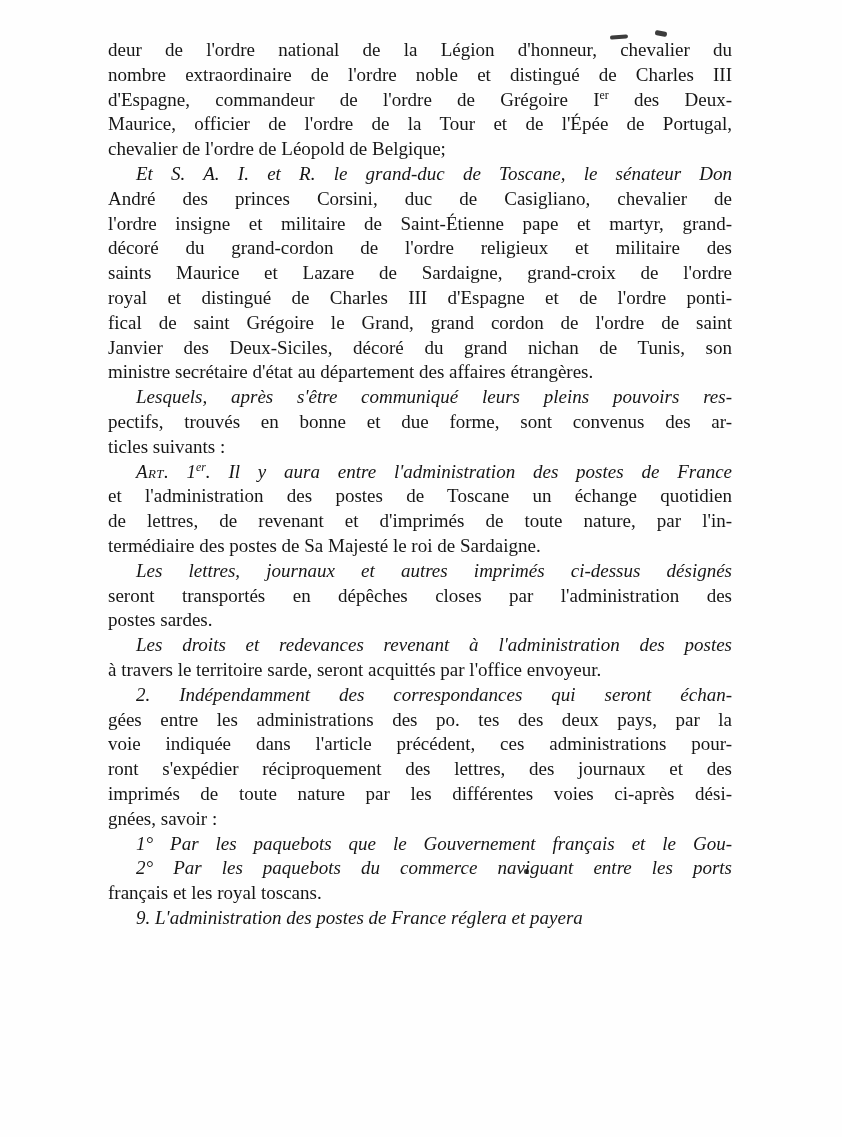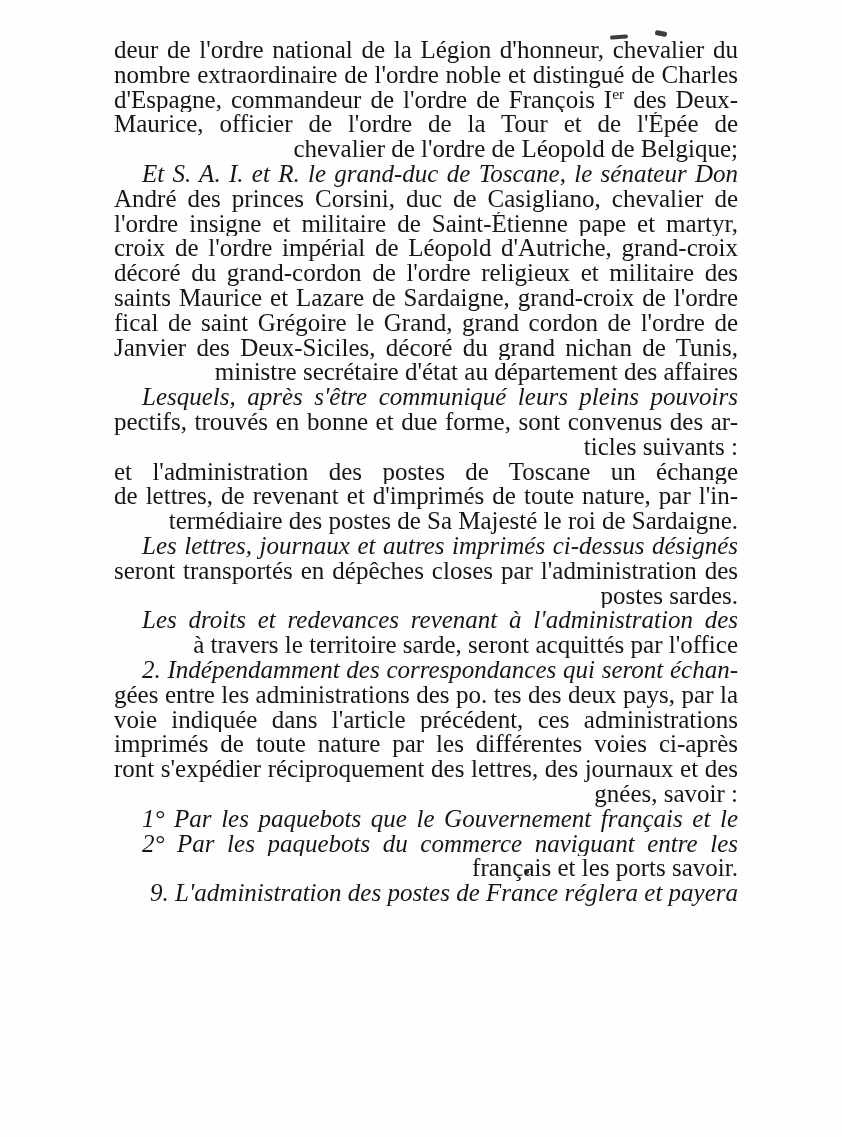--- a/index.html
+++ b/index.html
@@ -11,30 +11,30 @@
     position: relative;
     width: 842px;
     height: 1137px;
     background: #fefefe;
     overflow: hidden;
     font-family: "Liberation Serif", "DejaVu Serif", serif;
     color: #161616;
   }
   .text-block {
     position: absolute;
-    left: 114px;
+    left: 108px;
     top: 38px;
     width: 624px;
-    font-size: 25px;
+    font-size: 19px;
     line-height: 24.8px;
     text-rendering: optimizeLegibility;
   }
   .para { margin: 0; padding: 0; }
   .line {
-    text-align: right;
+    text-align: left;
     height: 24.8px;
     overflow: hidden;
   }
   .line.jfull {
     text-align: justify;
     text-align-last: justify;
   }
   .line.indent { text-indent: 28px; font-style: italic; }
   .sup {
     vertical-align: super;
@@ -54,66 +54,67 @@
 <div class="page">
   <div class="artifact-layer">
       <div class="artifact" style="left: 610px; top: 35px; width: 18px; height: 4px; transform: rotate(-4deg);"></div>
       <div class="artifact" style="left: 655px; top: 31px; width: 12px; height: 5px; transform: rotate(10deg);"></div>
       <div class="artifact" style="left: 524px; top: 869px; width: 5px; height: 5px; transform: rotate(0deg);"></div>
     </div>
   <div class="text-block">
       <div class="para">
         <div class="line jfull"><span>deur de l'ordre national de la Légion d'honneur, chevalier du</span></div>
         <div class="line jfull"><span>nombre extraordinaire de l'ordre noble et distingué de Charles III</span></div>
-        <div class="line jfull"><span>d'Espagne, commandeur de l'ordre de François I</span><span class="sup">er</span><span> des Deux-</span></div>
+        <div class="line jfull"><span>d'Espagne, commandeur de l'ordre de Grégoire I</span><span class="sup">er</span><span> des Deux-</span></div>
         <div class="line jfull"><span>Maurice, officier de l'ordre de la Tour et de l'Épée de Portugal,</span></div>
         <div class="line"><span>chevalier de l'ordre de Léopold de Belgique;</span></div>
       </div>
       <div class="para">
         <div class="line jfull indent"><span>Et S. A. I. et R. le grand-duc de Toscane, le sénateur Don</span></div>
         <div class="line jfull"><span>André des princes Corsini, duc de Casigliano, chevalier de</span></div>
         <div class="line jfull"><span>l'ordre insigne et militaire de Saint-Étienne pape et martyr, grand-</span></div>
-        <div class="line jfull"><span>croix de l'ordre impérial de Léopold d'Autriche, grand-croix</span></div>
         <div class="line jfull"><span>décoré du grand-cordon de l'ordre religieux et militaire des</span></div>
         <div class="line jfull"><span>saints Maurice et Lazare de Sardaigne, grand-croix de l'ordre</span></div>
+        <div class="line jfull"><span>royal et distingué de Charles III d'Espagne et de l'ordre ponti-</span></div>
         <div class="line jfull"><span>fical de saint Grégoire le Grand, grand cordon de l'ordre de saint</span></div>
         <div class="line jfull"><span>Janvier des Deux-Siciles, décoré du grand nichan de Tunis, son</span></div>
         <div class="line"><span>ministre secrétaire d'état au département des affaires étrangères.</span></div>
       </div>
       <div class="para">
         <div class="line jfull indent"><span>Lesquels, après s'être communiqué leurs pleins pouvoirs res-</span></div>
         <div class="line jfull"><span>pectifs, trouvés en bonne et due forme, sont convenus des ar-</span></div>
         <div class="line"><span>ticles suivants :</span></div>
       </div>
       <div class="para">
+        <div class="line jfull indent"><span class="sc">Art</span><span>. 1</span><span class="sup">er</span><span>. Il y aura entre l'administration des postes de France</span></div>
         <div class="line jfull"><span>et l'administration des postes de Toscane un échange quotidien</span></div>
         <div class="line jfull"><span>de lettres, de revenant et d'imprimés de toute nature, par l'in-</span></div>
         <div class="line"><span>termédiaire des postes de Sa Majesté le roi de Sardaigne.</span></div>
       </div>
       <div class="para">
         <div class="line jfull indent"><span>Les lettres, journaux et autres imprimés ci-dessus désignés</span></div>
         <div class="line jfull"><span>seront transportés en dépêches closes par l'administration des</span></div>
         <div class="line"><span>postes sardes.</span></div>
       </div>
       <div class="para">
         <div class="line jfull indent"><span>Les droits et redevances revenant à l'administration des postes</span></div>
         <div class="line"><span>à travers le territoire sarde, seront acquittés par l'office envoyeur.</span></div>
       </div>
       <div class="para">
         <div class="line jfull indent"><span>2. Indépendamment des correspondances qui seront échan-</span></div>
         <div class="line jfull"><span>gées entre les administrations des po. tes des deux pays, par la</span></div>
         <div class="line jfull"><span>voie indiquée dans l'article précédent, ces administrations pour-</span></div>
+        <div class="line jfull"><span>ront s'expédier réciproquement des lettres, des journaux et des</span></div>
         <div class="line jfull"><span>imprimés de toute nature par les différentes voies ci-après dési-</span></div>
-        <div class="line jfull"><span>ront s'expédier réciproquement des lettres, des journaux et des</span></div>
         <div class="line"><span>gnées, savoir :</span></div>
       </div>
       <div class="para">
         <div class="line jfull indent"><span>1° Par les paquebots que le Gouvernement français et le Gou-</span></div>
       </div>
       <div class="para">
         <div class="line jfull indent"><span>2° Par les paquebots du commerce naviguant entre les ports</span></div>
-        <div class="line"><span>français et les ports savoir.</span></div>
+        <div class="line"><span>français et les royal toscans.</span></div>
       </div>
       <div class="para">
         <div class="line indent"><span>9. L'administration des postes de France réglera et payera</span></div>
       </div>
     </div>
 </div>
 
 </body></html>

